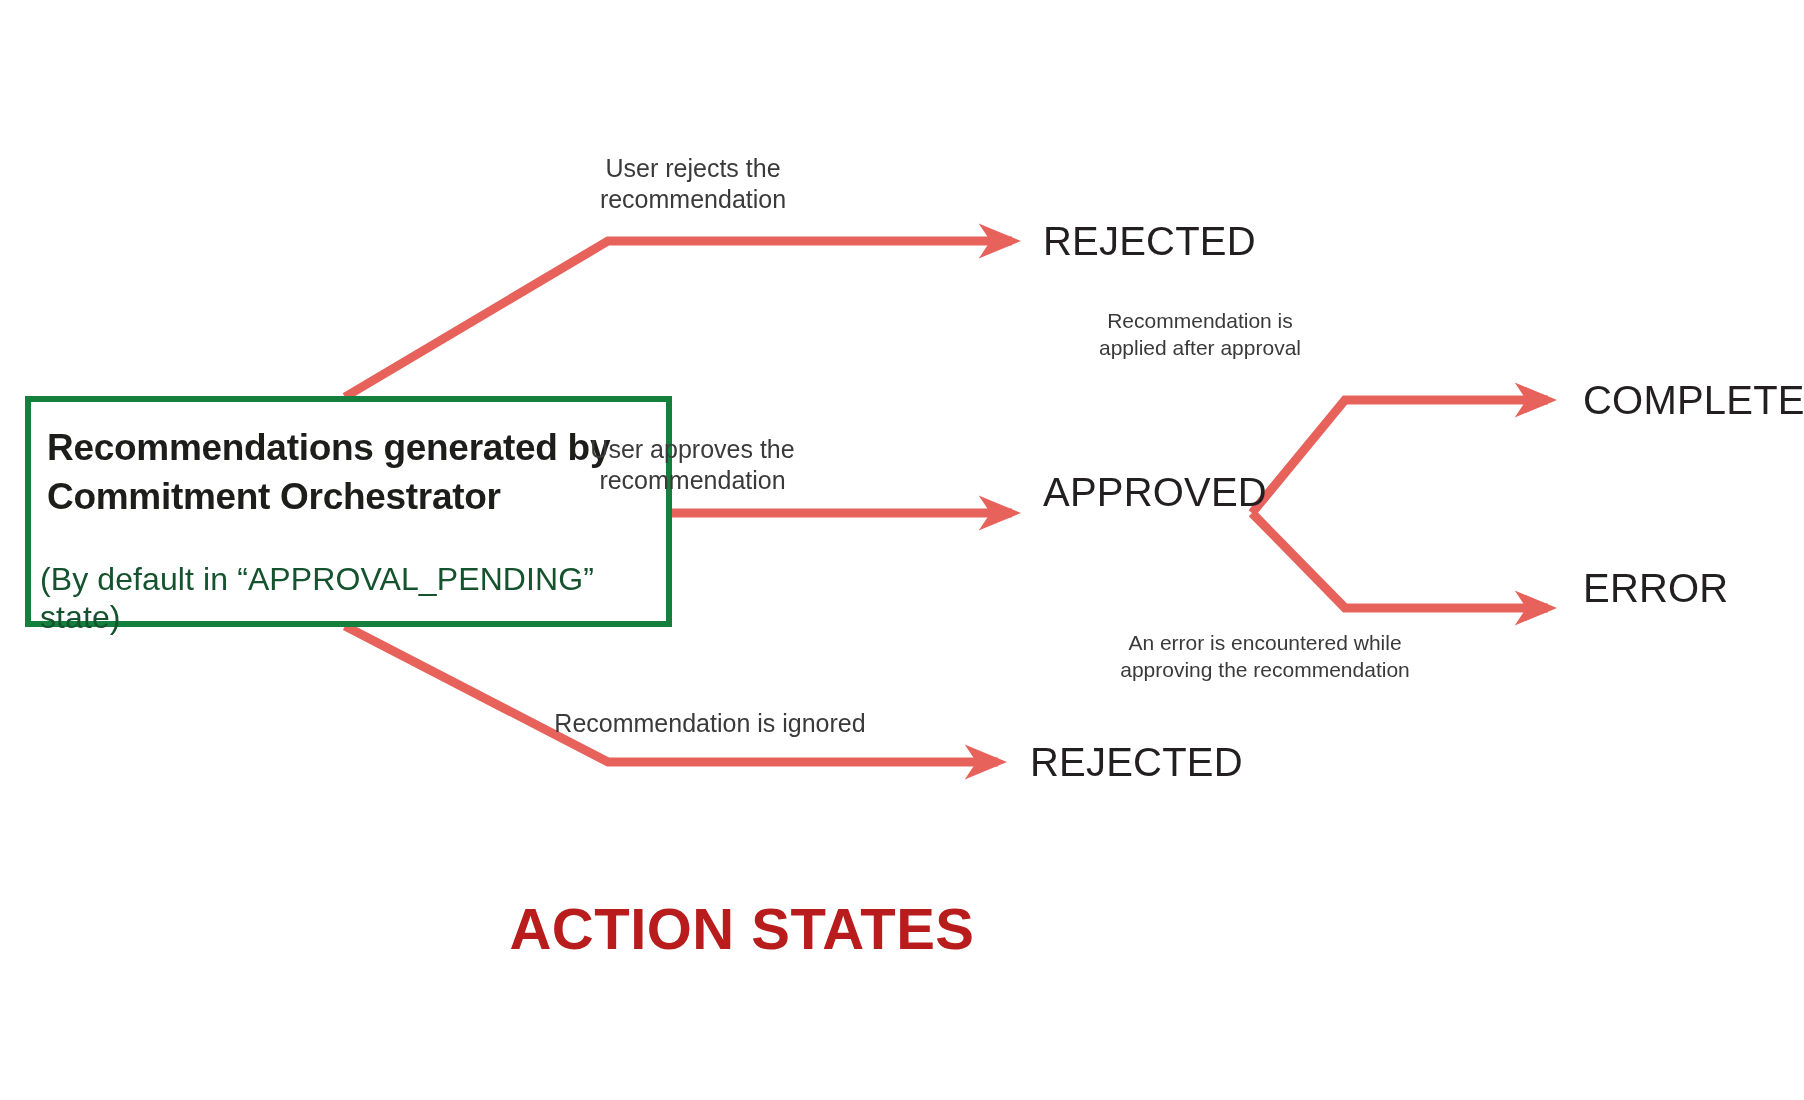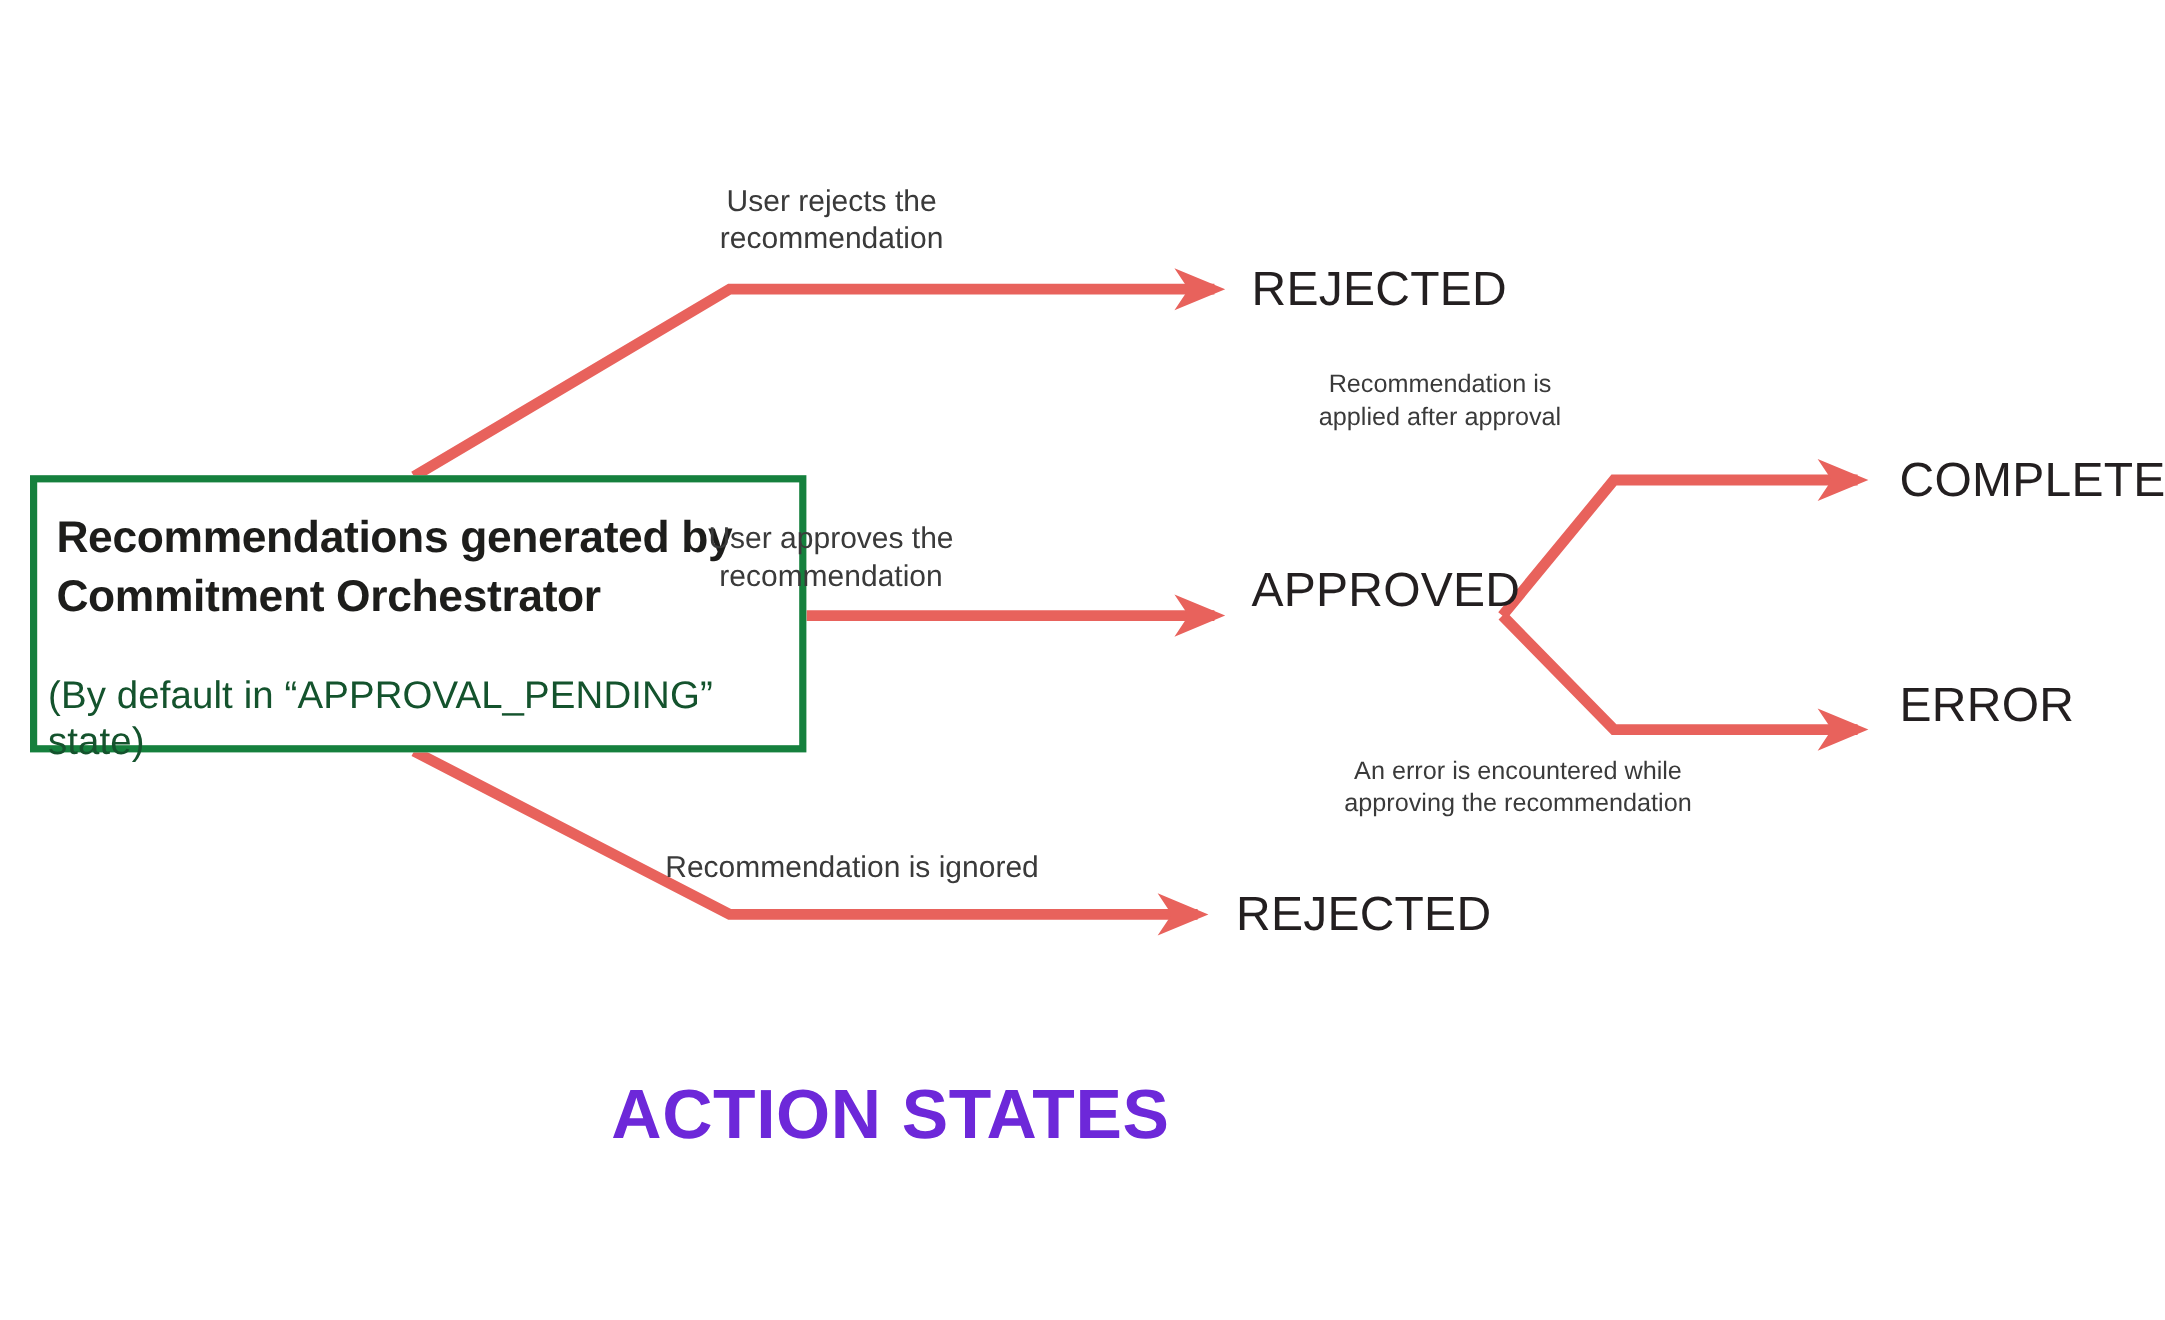--- a/index.html
+++ b/index.html
@@ -91,21 +91,21 @@
   
   .diagram-title {
     position: absolute;
     left: 0;
     top: 895px;
     width: 1484px;
     text-align: center;
     font-size: 58px;
     font-weight: bold;
     letter-spacing: 0.5px;
-    color: #6d28d9;
+    color: #b91c1c;
     z-index: 3;
   }
 </style>
 </head>
 <body>
 
 <div id="canvas">
 
   <svg id="wires" viewBox="0 0 1804 1100">
     <defs>

